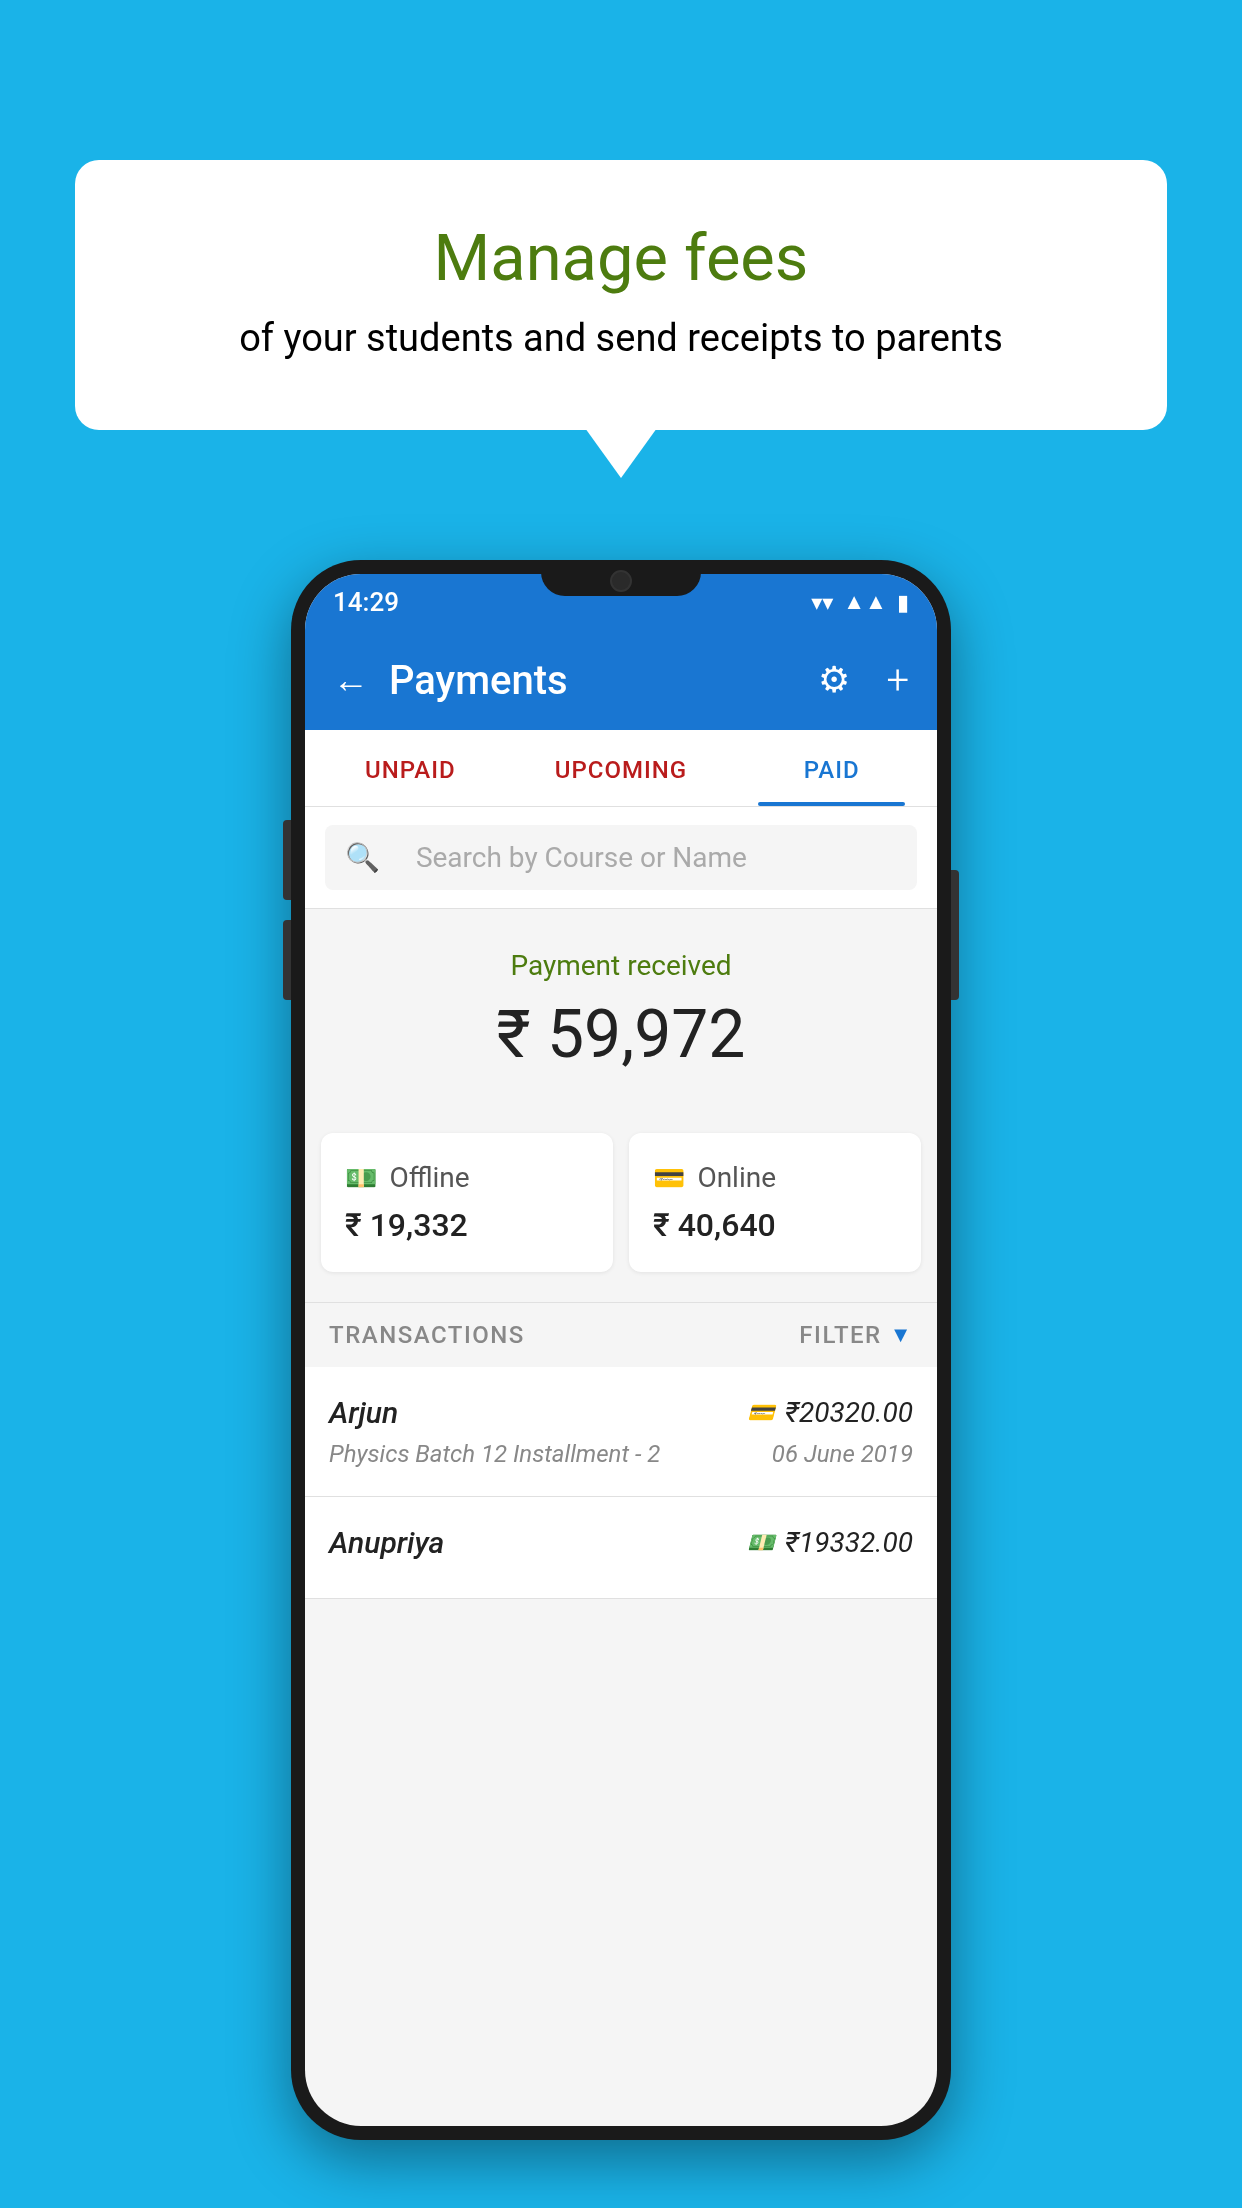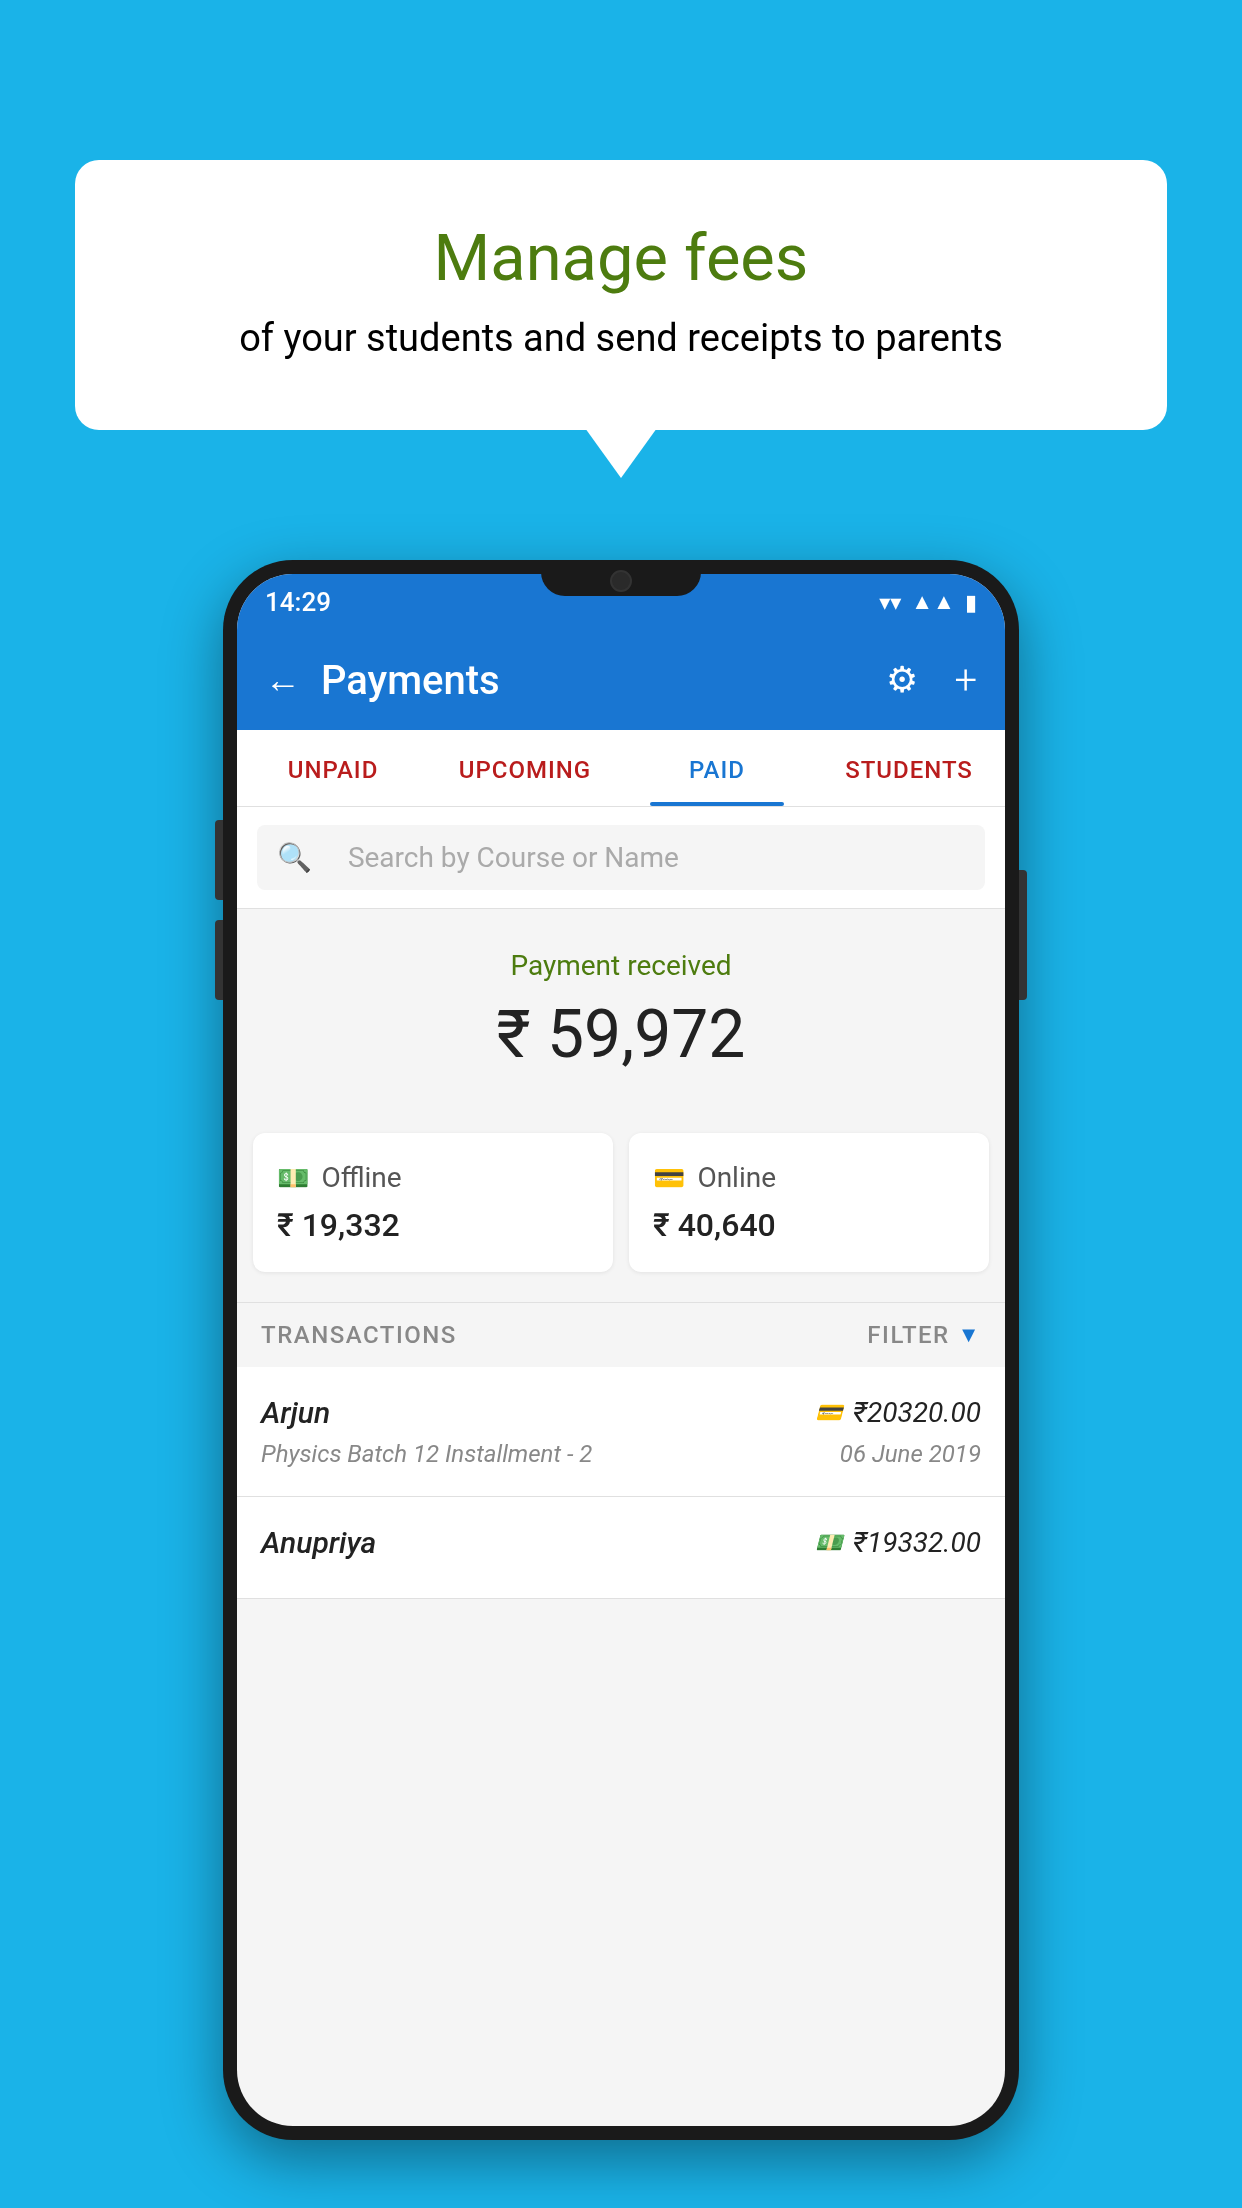--- a/index.html
+++ b/index.html
@@ -47,21 +47,21 @@
       color: #000000;
       font-weight: 400;
     }
 
     
     .phone-frame {
       position: absolute;
       top: 560px;
       left: 50%;
       transform: translateX(-50%);
-      width: 796px;
+      width: 660px;
       height: 1580px;
       background: #1a1a1a;
       border-radius: 70px;
       padding: 0;
       box-shadow: 0 20px 60px rgba(0,0,0,0.4);
     }
 
     
     .phone-notch {
       position: absolute;
@@ -407,21 +407,20 @@
       <span class="back-arrow">←</span>
       <span class="header-title">Payments</span>
       <span class="header-gear">⚙</span>
       <span class="header-plus">+</span>
     </div>
 
     <div class="tabs">
       <div class="tab">UNPAID</div>
       <div class="tab">UPCOMING</div>
       <div class="tab active">PAID</div>
-      <div class="tab">STUDENTS</div>
     </div>
 
     <div class="search-container">
       <div class="search-bar">
         <span class="search-icon-inner">🔍</span>
         <span class="search-placeholder">Search by Course or Name</span>
       </div>
     </div>
 
     <div class="payment-summary">

